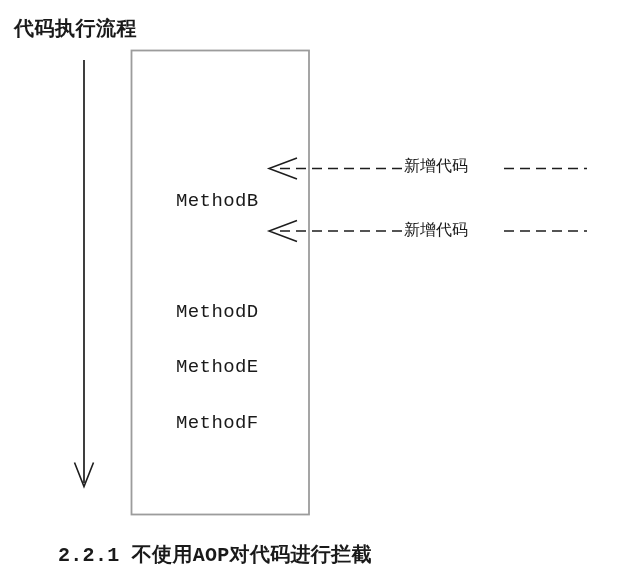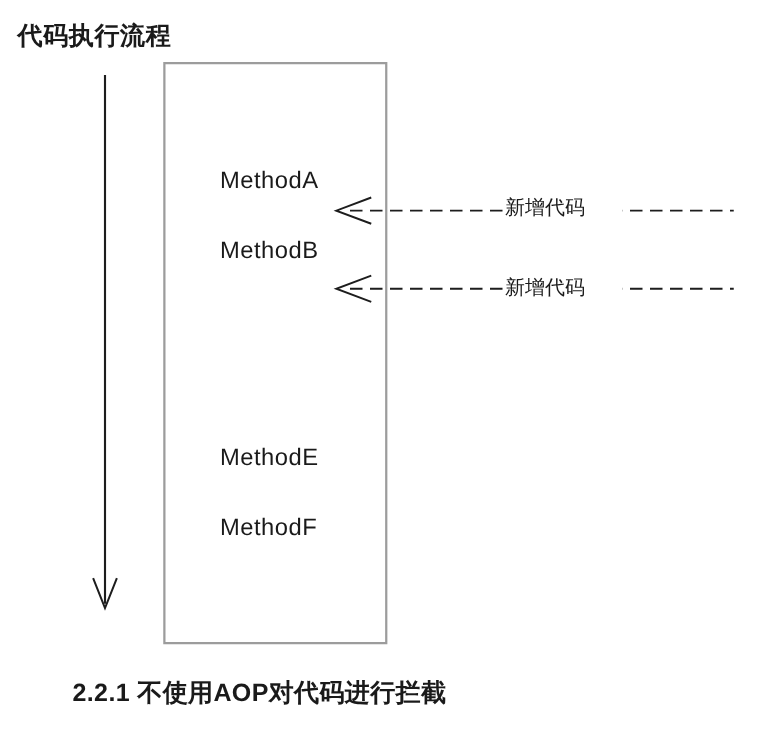--- a/index.html
+++ b/index.html
@@ -11,20 +11,21 @@
   * { margin: 0; padding: 0; box-sizing: border-box; }
   html, body { background: var(--color-background); }
   body { font-family: "Liberation Sans", "DejaVu Sans", sans-serif; }
 
   .canvas {
     position: relative;
     width: 587px;
     height: 584px;
     background: var(--color-background);
     overflow: hidden;
+    font-family: Liberation Mono, monospace;
   }
 
   .diagram-title {
     position: absolute;
     left: 14px;
     top: 15px;
     font-size: 20px;
     font-weight: 600;
     color: var(--color-text);
     letter-spacing: 0.5px;
@@ -106,22 +107,22 @@
       <line class="stroke-dark" x1="280" y1="168.5" x2="613" y2="168.5" stroke-width="1.5" stroke-dasharray="10 6"></line>
       <polyline class="stroke-dark" points="297,158 269,168.5 297,179" stroke-width="1.5"></polyline>
     </g>
 
     <g>
       <line class="stroke-dark" x1="280" y1="231" x2="613" y2="231" stroke-width="1.5" stroke-dasharray="10 6"></line>
       <polyline class="stroke-dark" points="297,220.5 269,231 297,241.5" stroke-width="1.5"></polyline>
     </g>
   </svg>
 
-  <div class="method-label" style="top:145px">MethodA</div>
   <div class="method-label" style="top:201px">MethodB</div>
+  <div class="method-label" style="top:312px">MethodD</div>
   <div class="method-label" style="top:423px">MethodF</div>
   <div class="method-label" style="top:367px">MethodE</div>
 
   <div class="annotation-label" style="top:167px">新增代码</div>
   <div class="annotation-label" style="top:231px">新增代码</div>
 
   <div class="figure-caption">2.2.1 不使用AOP对代码进行拦截</div>
 
 </div>
 

